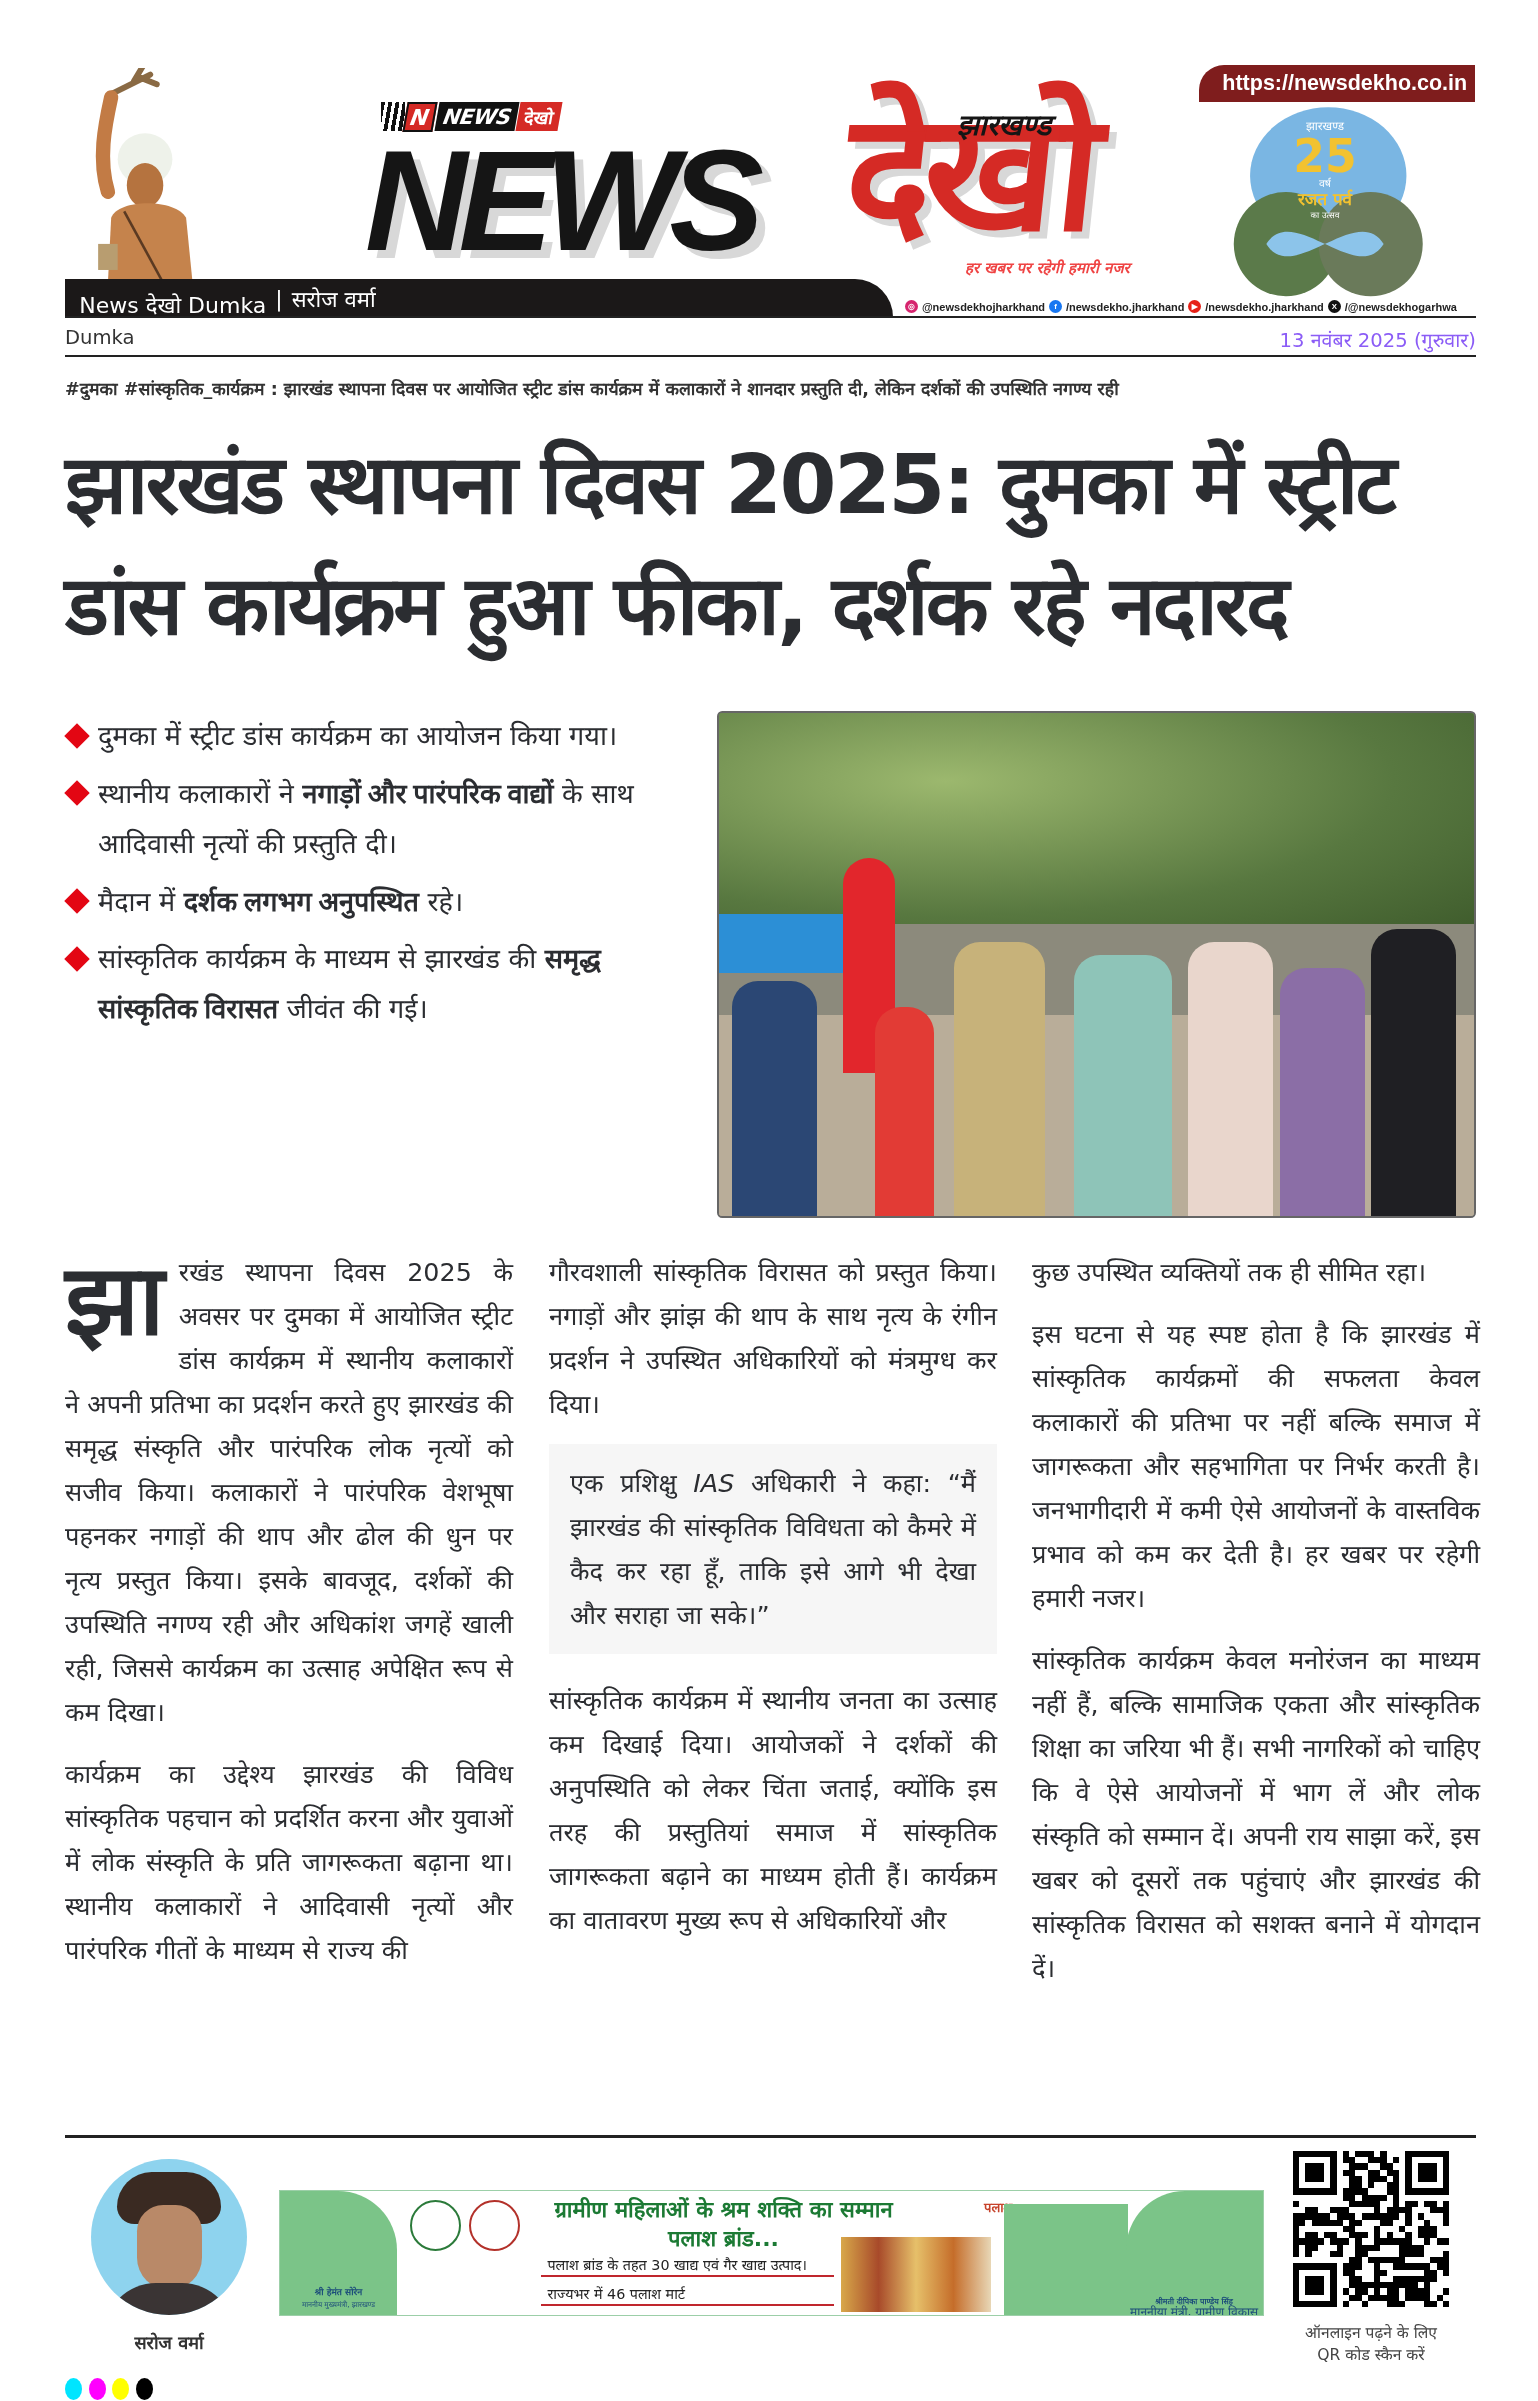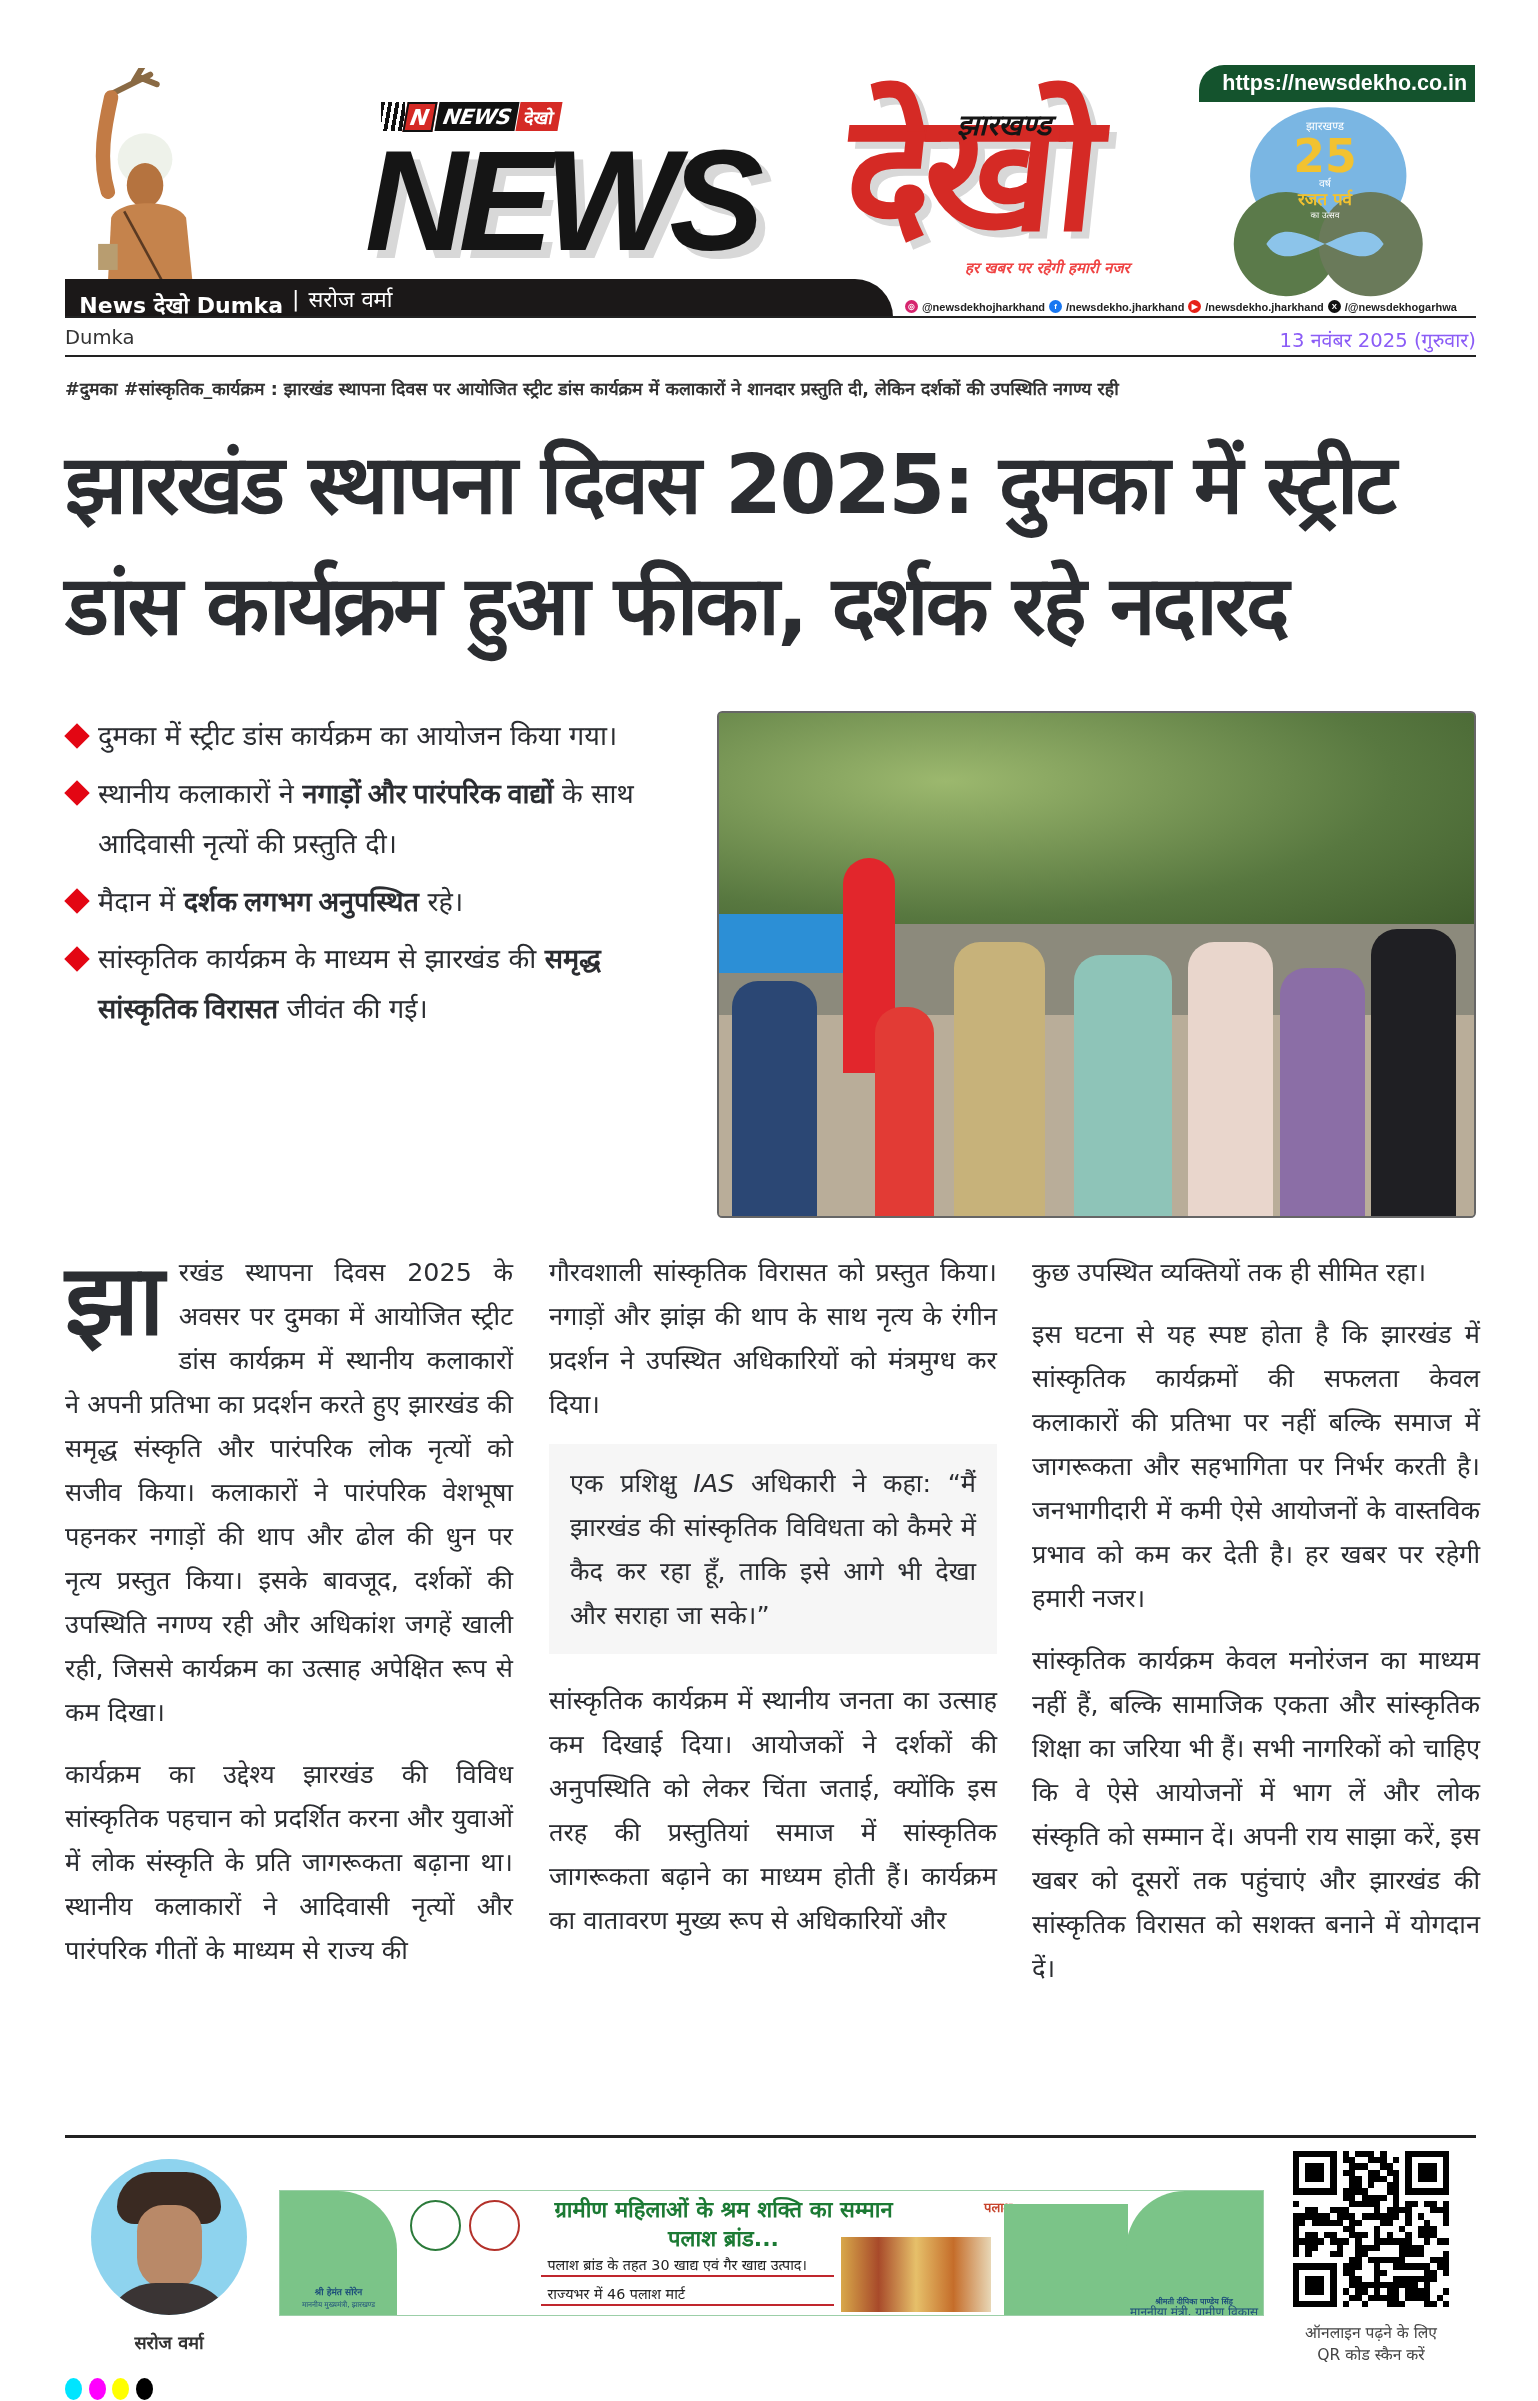--- a/index.html
+++ b/index.html
@@ -10,26 +10,26 @@
   #mascot{left:72px;top:68px;width:150px;height:215px;}
   #brand-mini{left:381px;top:102px;height:29px;display:flex;align-items:center;}
   #brand-mini .stripes{width:23.5px;height:29px;background:repeating-linear-gradient(100deg,#111 0 3.9px,#fff 3.9px 7.2px);}
   #brand-mini .nbox{width:26px;height:26px;border:2.6px solid #111;background:#d52a25;color:#fff;font:italic bold 22px "DejaVu Sans",sans-serif;display:flex;align-items:center;justify-content:center;transform:skewX(-10deg);margin-right:2.6px;}
   #brand-mini .nw{background:#111;color:#fff;height:29px;padding:0 6.5px;font:italic bold 21px "DejaVu Sans",sans-serif;display:flex;align-items:center;letter-spacing:-0.7px;transform:skewX(-10deg);}
   #brand-mini .dk{background:#d52a25;color:#fff;height:29px;padding:0 6.5px;font:bold 18px "DejaVu Sans",sans-serif;display:flex;align-items:center;transform:skewX(-10deg);}
   #brand-news{left:365px;top:130px;font:italic 900 142px/1 "Liberation Sans",sans-serif;color:#151515;letter-spacing:-9px;text-shadow:9px 7.8px 0 #d8d8d8;}
   #brand-dekho{left:847px;top:91px;font:bold 163px/1 "DejaVu Sans",sans-serif;color:#d52a25;letter-spacing:-9px;text-shadow:7.8px 6.5px 0 #d8d8d8;transform:skewX(-6deg);}
   #brand-state{left:957px;top:104px;font:italic bold 29px "DejaVu Sans",sans-serif;color:#151515;}
   #brand-tagline{left:965px;top:257px;font:italic bold 15px "DejaVu Sans",sans-serif;color:#ef4444;}
-  #url-bar{left:1199px;top:65px;width:276px;height:37px;background:#14532d;border-radius:25px 0 0 0;color:#fff;font:bold 21.5px "Liberation Sans",sans-serif;display:flex;align-items:center;justify-content:flex-end;padding-right:7.8px;box-sizing:border-box;}
+  #url-bar{left:1199px;top:65px;width:276px;height:37px;background:#7f1d1d;border-radius:25px 0 0 0;color:#fff;font:bold 21.5px "Liberation Sans",sans-serif;display:flex;align-items:center;justify-content:flex-end;padding-right:7.8px;box-sizing:border-box;}
   #badge25{left:1227px;top:104px;width:196px;height:202px;}
   #social{left:905px;top:299px;height:15.6px;display:flex;align-items:center;gap:3.9px;font:bold 11px "Liberation Sans",sans-serif;color:#222;white-space:nowrap;}
   #social .ic{width:13px;height:13px;border-radius:50%;display:inline-flex;align-items:center;justify-content:center;color:#fff;font-size:7.8px;font-weight:bold;}
   #dateline-bar{left:65px;top:279px;width:828px;height:38px;background:#1b1818;border-radius:0 59px 0 0;color:#fff;font:22px "DejaVu Sans",sans-serif;display:flex;align-items:center;padding-left:14.3px;box-sizing:border-box;}
-  #dateline-bar .bold{font-weight:bold;margin-top:12px;}
+  #dateline-bar .bold{font-weight:normal;margin-top:12px;}
   #dateline-bar .sep{margin:0 9px;}
   #rule-top{left:65px;top:316px;width:1411px;height:2px;background:#222;}
   #loc{left:65px;top:326px;font:19.6px "DejaVu Sans",sans-serif;color:#333;}
   #date{right:62px;top:326px;font:19.6px "DejaVu Sans",sans-serif;color:#8b5cf6;}
   #rule-2{left:65px;top:355px;width:1411px;height:2px;background:#222;}
   #tags{left:65px;top:376px;width:1415px;font:bold 17.6px "DejaVu Sans",sans-serif;color:#333;white-space:nowrap;overflow:hidden;}
 
   
   #headline{left:65px;top:424px;width:1421px;font:bold 82px/121px "DejaVu Sans",sans-serif;color:#2b2d31;letter-spacing:-2.6px;}
 

